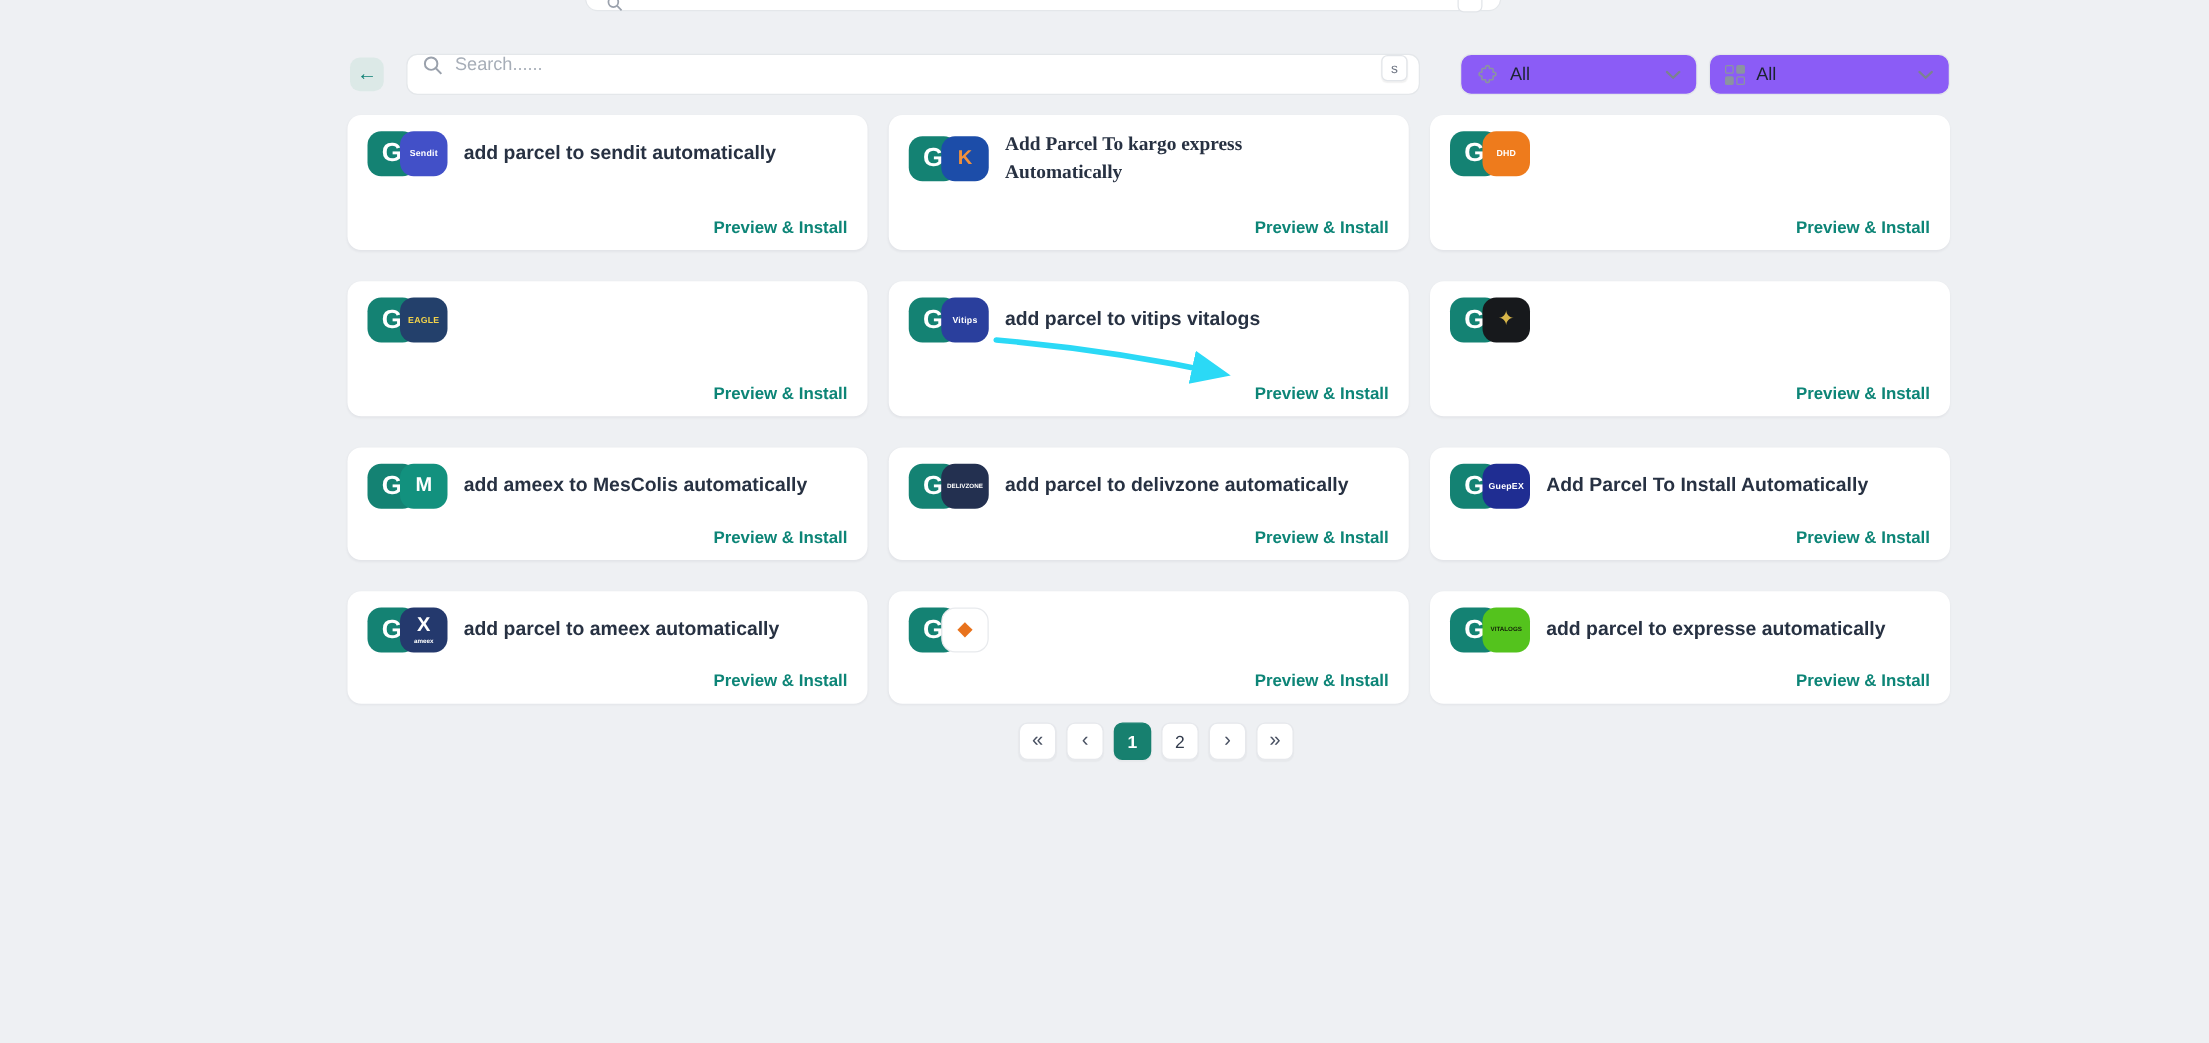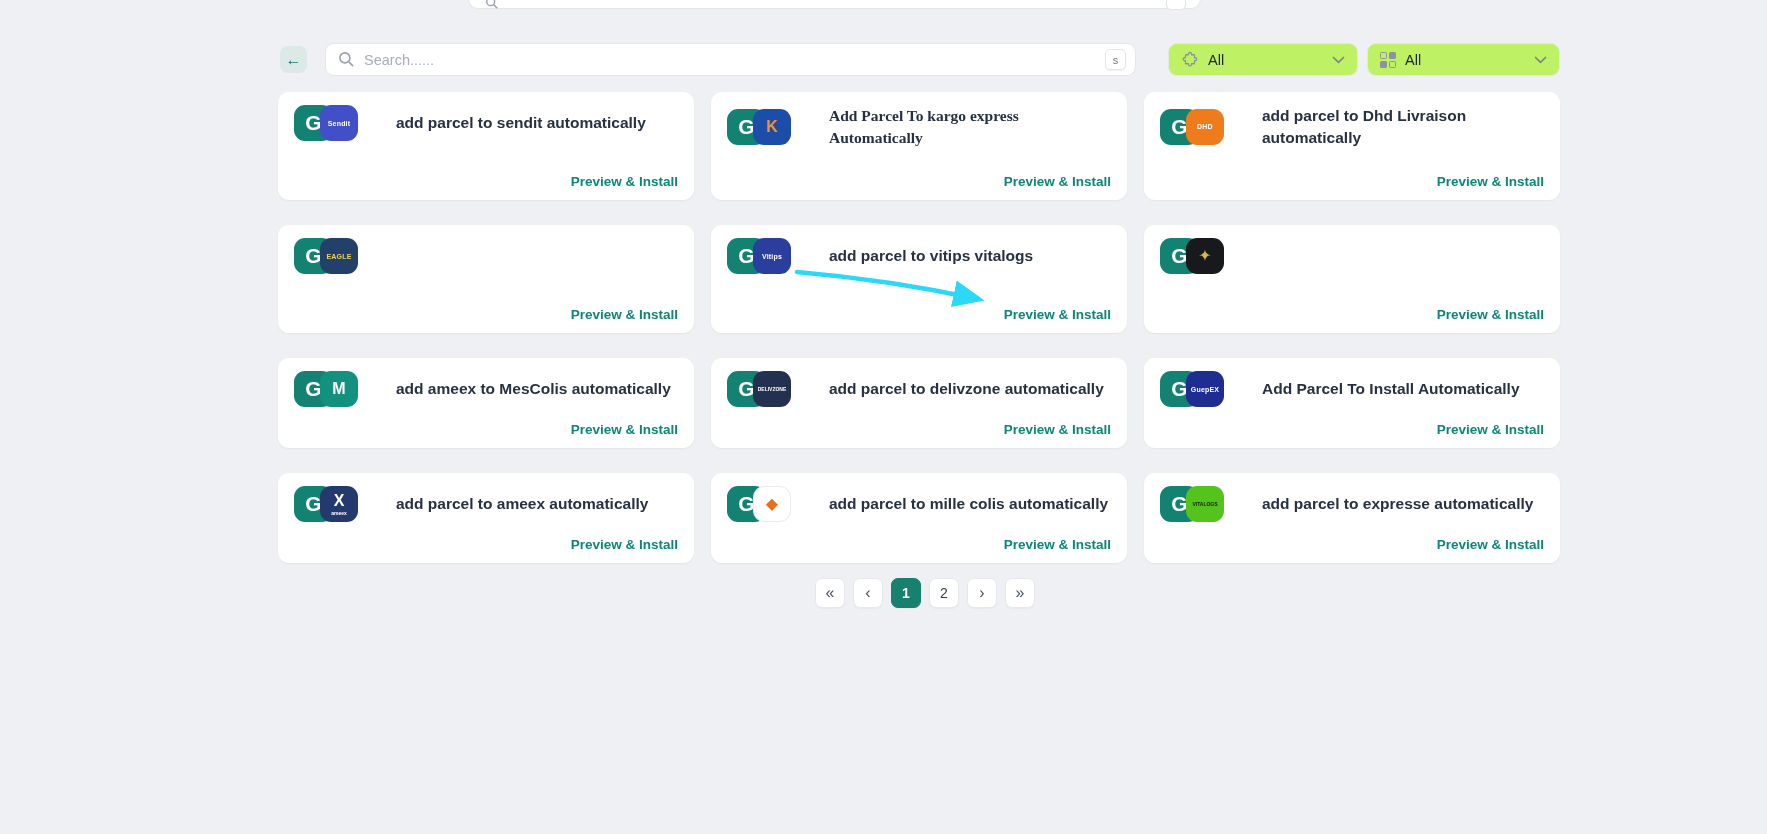--- a/index.html
+++ b/index.html
@@ -25,34 +25,34 @@
   
   .back-btn {
     position: absolute; left: 280px; top: 46px; width: 27px; height: 27px;
     border-radius: 8px; background: #dce9e7; color: #0e8074;
     display: flex; align-items: center; justify-content: center;
     font-size: 16px; font-weight: bold; cursor: pointer;
   }
   .searchbar {
     position: absolute; left: 325px; top: 43px; width: 811px; height: 33px;
     background: #fff; border: 1px solid #e4e7ea; border-radius: 9px;
-    display: flex; align-items: center; gap: 9px; padding: 0 9px 0 12px;
+    display: flex; align-items: flex-start; gap: 9px; padding: 0 9px 0 12px;
   }
   .searchbar input {
     flex: 1; border: none; outline: none; font-size: 14.5px; color: #333;
     font-family: inherit; background: transparent;
   }
   .searchbar input::placeholder { color: #a7aeb8; }
   .kbd {
     width: 21px; height: 21px; border: 1px solid #e2e5e9; border-radius: 5px;
     box-shadow: 0 1px 1px rgba(0,0,0,.06); color: #6b7280; font-size: 11px;
     display: flex; align-items: center; justify-content: center; background:#fff;
   }
   .dropdown {
-    position: absolute; top: 43px; height: 33px; background: #bef264;
+    position: absolute; top: 43px; height: 33px; background: #8b5cf6;
     border: 1px solid #e4e7ea; border-radius: 9px;
     display: flex; align-items: center; gap: 9px; padding: 0 12px;
     font-size: 14.5px; color: #1b2330; cursor: pointer;
   }
   .dd-app  { left: 1168px; width: 190px; }
   .dd-view { left: 1367px; width: 193px; }
   .dd-chev { margin-left: auto; }
 
   .grid-glyph { display: grid; grid-template-columns: 7px 7px; grid-template-rows: 7px 7px; gap: 2px; }
   .grid-glyph i { display:block; border-radius: 1.5px; }
@@ -81,21 +81,21 @@
   .picon {
     width: 38px; height: 36px; border-radius: 11px; margin-left: -13px;
     position: relative; z-index: 2;
     display: flex; flex-direction: column; align-items: center; justify-content: center;
     font-weight: bold; font-size: 16px; line-height: 1; text-align: center;
   }
   .picon.sm  { font-size: 7px; letter-spacing: .2px; }
   .picon.xs  { font-size: 5px; }
   .picon.bordered { border: 1px solid #e8eaed; }
   .picon .psub { font-size: 5px; font-weight: bold; margin-top: 2px; }
-  .card-title { font-size: 15.5px; font-weight: 700; color: #273142; line-height: 1.4; margin-left: 25px; }
+  .card-title { font-size: 15.5px; font-weight: 700; color: #273142; line-height: 1.4; }
   .card-title.two-line { max-width: 252px; font-family: Liberation Serif, serif; }
   .card-action {
     position: absolute; right: 16px; bottom: 11px;
     font-size: 13.5px; font-weight: 600; color: #0d8577; cursor: pointer;
   }
 
   
   .pagination { position: absolute; left: 815px; top: 578px; display: flex; gap: 8px; }
   .pgbtn {
     width: 30px; height: 30px; border-radius: 7px; background: #fff;
@@ -194,21 +194,20 @@
     <div class="card-head">
       <span class="iconpair">
         <span class="gicon" style="background-color: rgb(20, 130, 115);">
             <span>G</span>
             <span class="sparkle">✦</span>
           </span>
         <span class="picon sm" style="background-color: rgb(238, 123, 28); color: rgb(255, 255, 255);">
             <span>DHD</span>
           </span>
       </span>
-      <span class="card-title">add parcel to Dhd Livraison automatically</span>
     </div>
     <span class="card-action">Preview &amp; Install</span>
   </div>
 
   <div class="card">
     <div class="card-head">
       <span class="iconpair">
         <span class="gicon" style="background-color: rgb(20, 130, 115);">
             <span>G</span>
             <span class="sparkle">✦</span>
@@ -321,21 +320,20 @@
     <div class="card-head">
       <span class="iconpair">
         <span class="gicon" style="background-color: rgb(20, 130, 115);">
             <span>G</span>
             <span class="sparkle">✦</span>
           </span>
         <span class="picon bordered" style="background-color: rgb(255, 255, 255); color: rgb(232, 114, 28);">
             <span>◆</span>
           </span>
       </span>
-      <span class="card-title">add parcel to mille colis automatically</span>
     </div>
     <span class="card-action">Preview &amp; Install</span>
   </div>
 
   <div class="card">
     <div class="card-head">
       <span class="iconpair">
         <span class="gicon" style="background-color: rgb(20, 130, 115);">
             <span>G</span>
             <span class="sparkle">✦</span>

